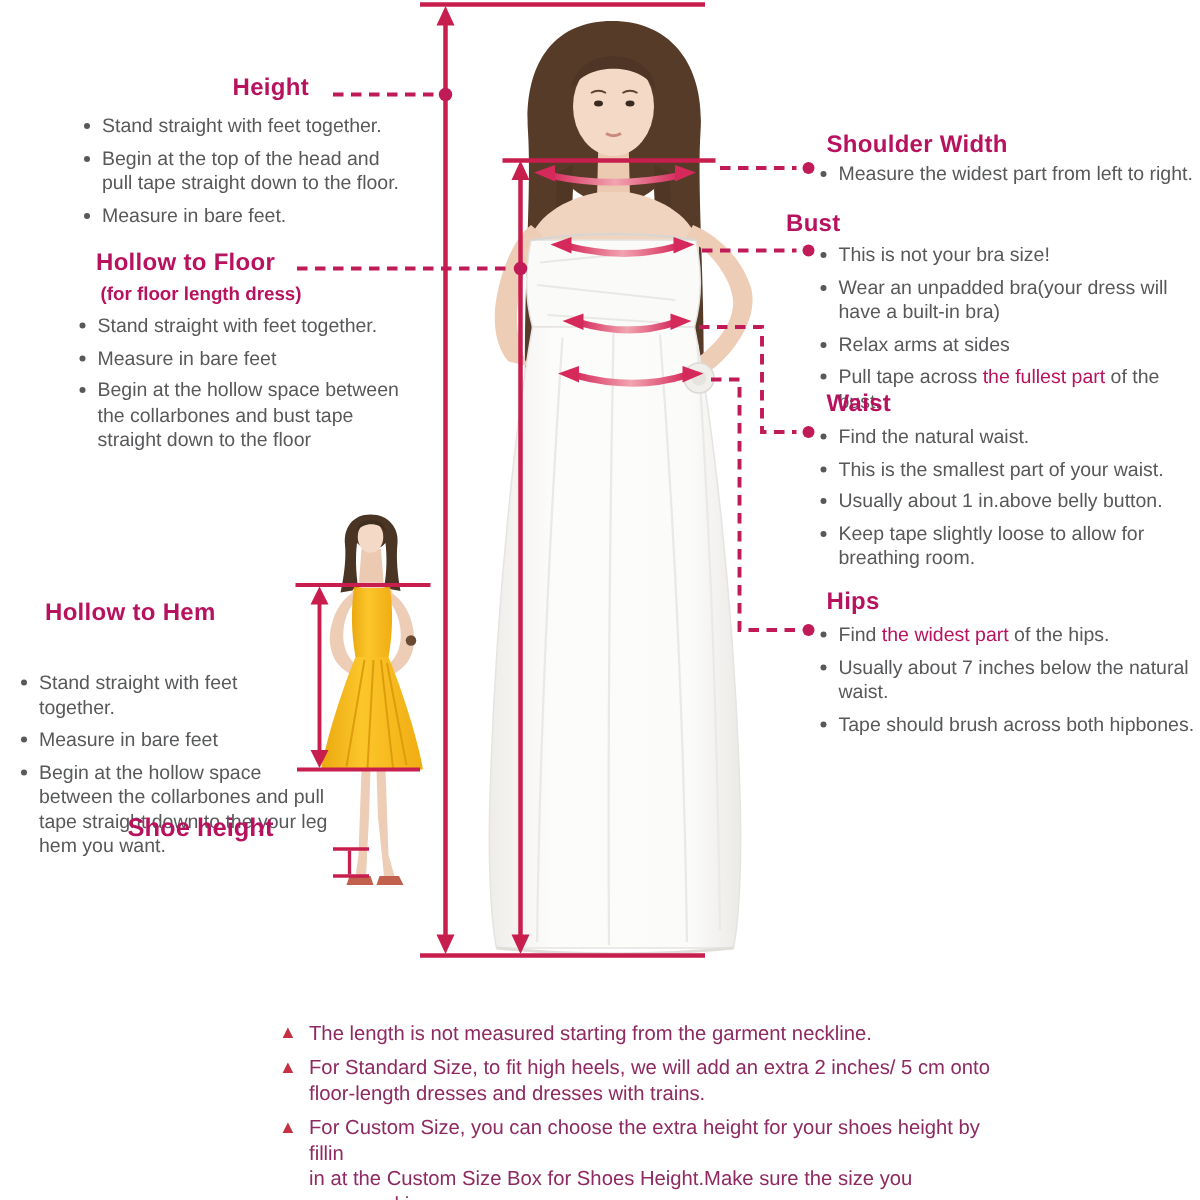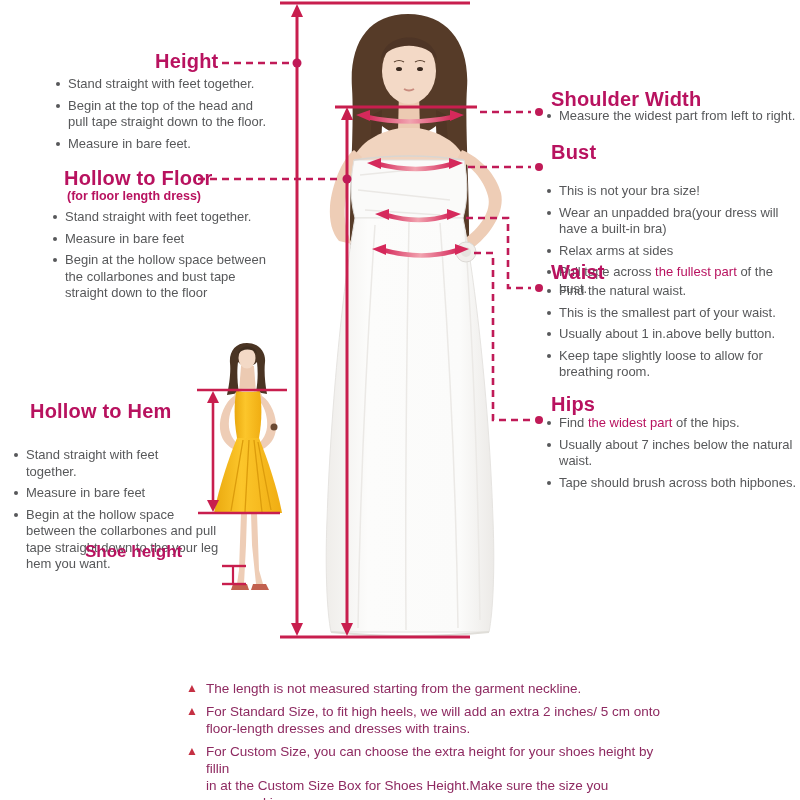--- a/index.html
+++ b/index.html
@@ -1,20 +1,20 @@
 <!DOCTYPE html>
 <html><head>
 <meta charset="utf-8">
 <style>
   html,body{margin:0;padding:0;background:#fff;}
   .canvas{position:relative;width:800px;height:800px;background:#ffffff;
           font-family:"Liberation Sans",sans-serif;overflow:hidden;}
   .layer{position:absolute;left:0;top:0;}
   
-  .hd{position:absolute;font-weight:bold;color:#b8125f;font-size:20px;letter-spacing:.2px;white-space:nowrap;}
+  .hd{position:absolute;font-weight:bold;color:#b8125f;font-size:16px;letter-spacing:.2px;white-space:nowrap;}
   .sub{position:absolute;font-weight:bold;color:#b8125f;font-size:12.5px;white-space:nowrap;}
   
   .blist{position:absolute;margin:0;padding:0;list-style:none;color:#57585a;font-size:13px;line-height:16.5px;}
   .blist li{position:relative;padding-left:13px;margin:0 0 5px 0;}
   .bdot{position:absolute;left:1px;top:6px;width:4px;height:4px;border-radius:50%;background:#57585a;}
   .txt{white-space:pre-line;}
   .em{color:#b8125f;font-weight:normal;}
   
   .shoe{position:absolute;font-weight:bold;color:#b8125f;font-size:17px;white-space:nowrap;}
   
@@ -225,22 +225,22 @@
 hem  you want.</span></li>
   </ul>
 
   <div class="shoe" style="left:85px;top:542px;">Shoe height</div>
 
   <div class="hd" style="left:551px;top:88px;">Shoulder Width</div>
   <ul class="blist" style="left:546px;top:108px;width:252px;">
     <li><span class="bdot"></span><span class="txt">Measure the widest part from left to right.</span></li>
   </ul>
 
-  <div class="hd" style="left:551px;top:141px;">Bust</div>
-  <ul class="blist" style="left:546px;top:162px;width:255px;margin-top:21px;">
+  <div class="hd" style="left:524px;top:141px;">Bust</div>
+  <ul class="blist" style="left:546px;top:162px;width:255px;">
     <li><span class="bdot"></span><span class="txt">This is not your bra size!</span></li>
     <li><span class="bdot"></span><span class="txt">Wear an unpadded bra(your dress will
 have a built-in bra)</span></li>
     <li><span class="bdot"></span><span class="txt">Relax arms at sides</span></li>
     <li><span class="bdot"></span><span class="txt"><span>Pull tape across </span><span class="em">the fullest part</span><span> of the bust.</span></span></li>
   </ul>
 
   <div class="hd" style="left:551px;top:261px;">Waist</div>
   <ul class="blist" style="left:546px;top:283px;width:258px;">
     <li><span class="bdot"></span><span class="txt">Find the natural waist.</span></li>

